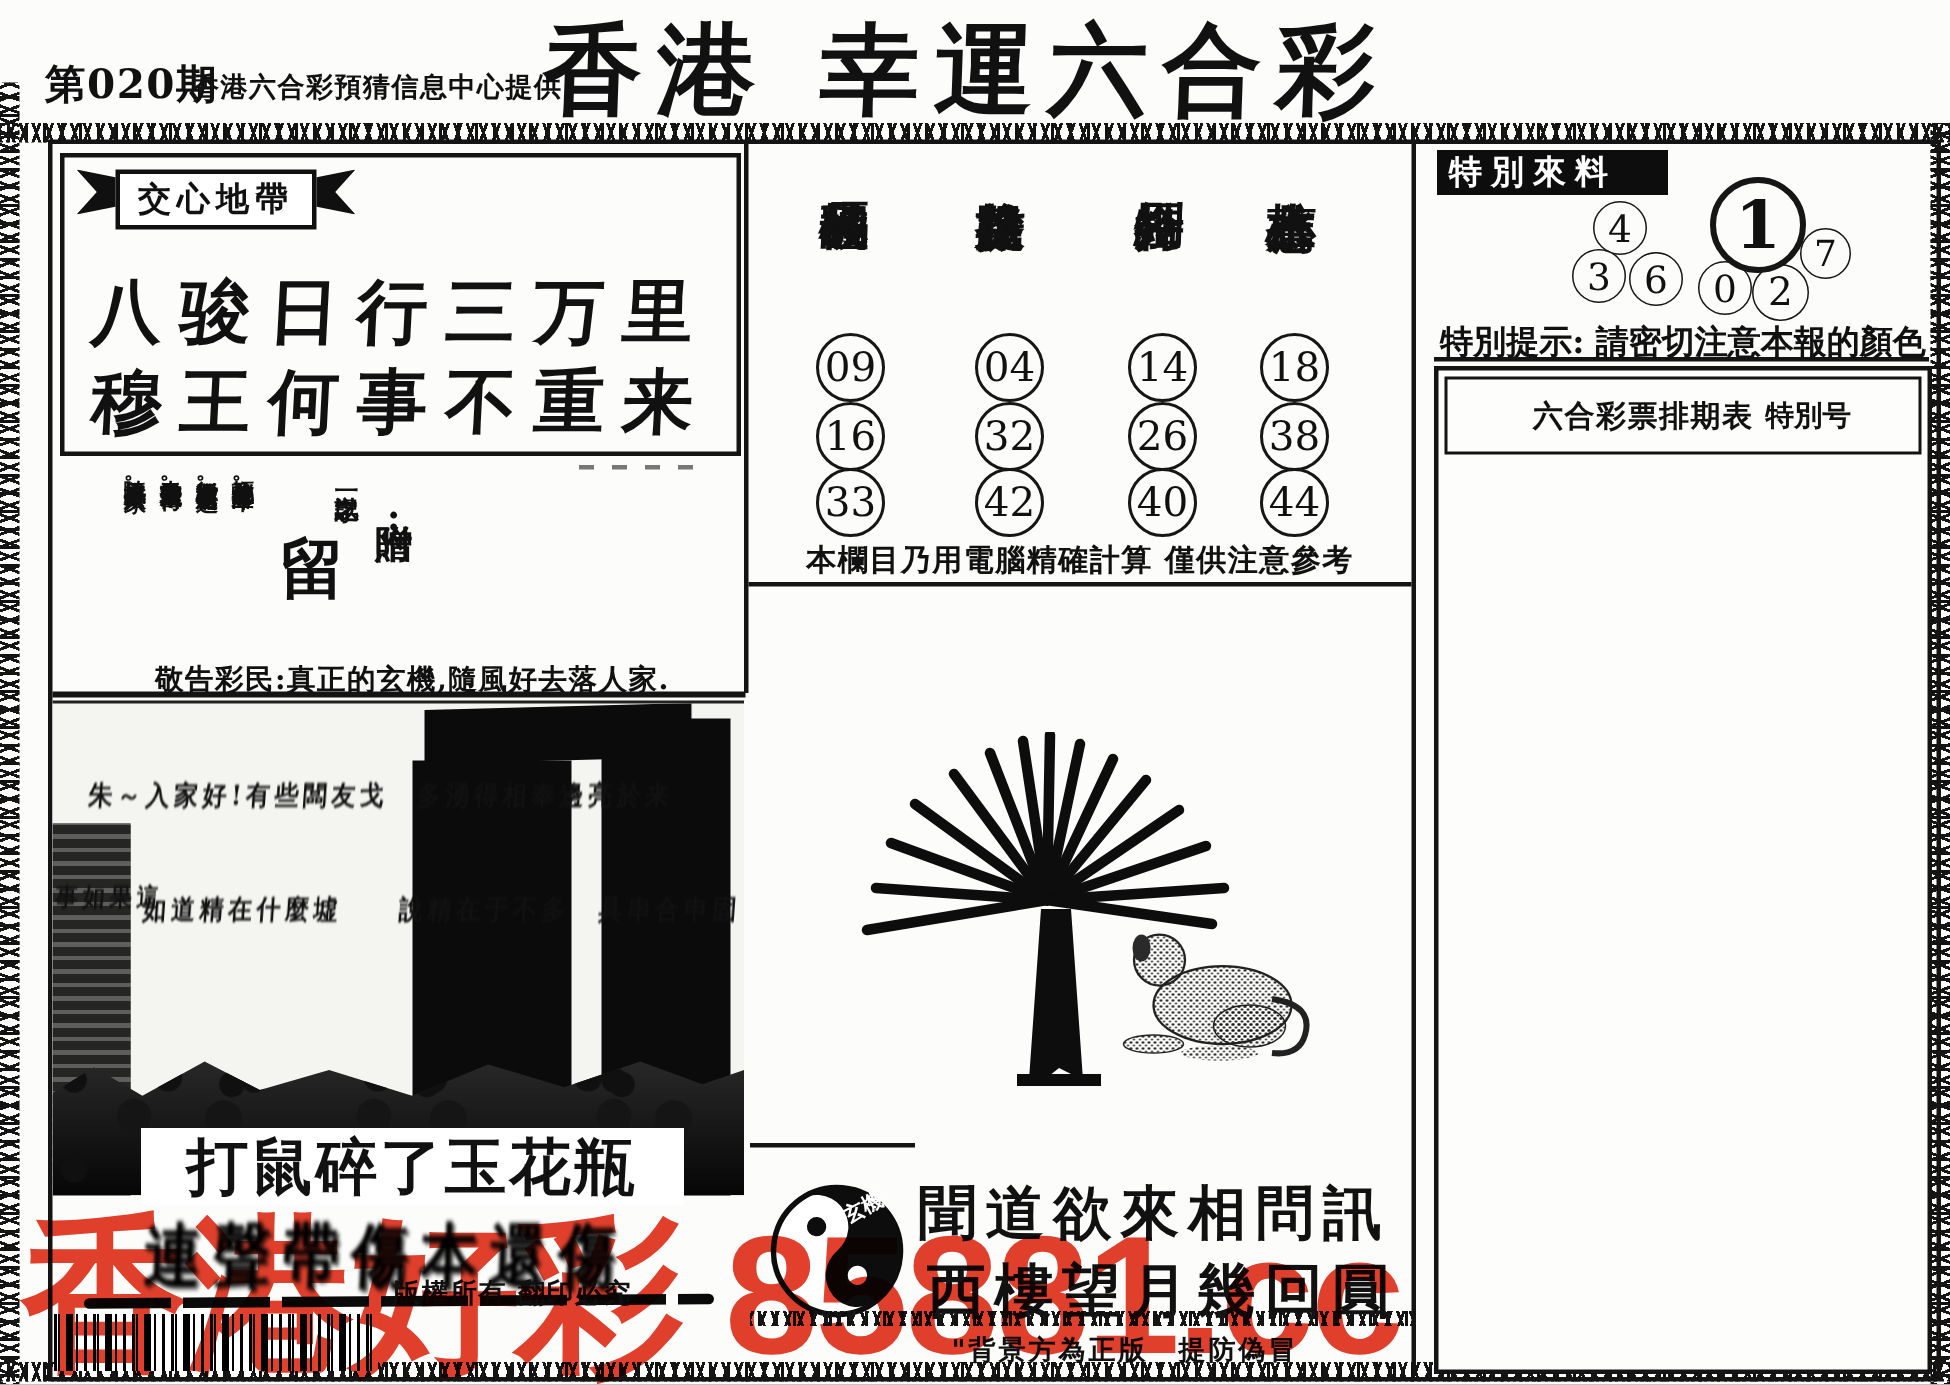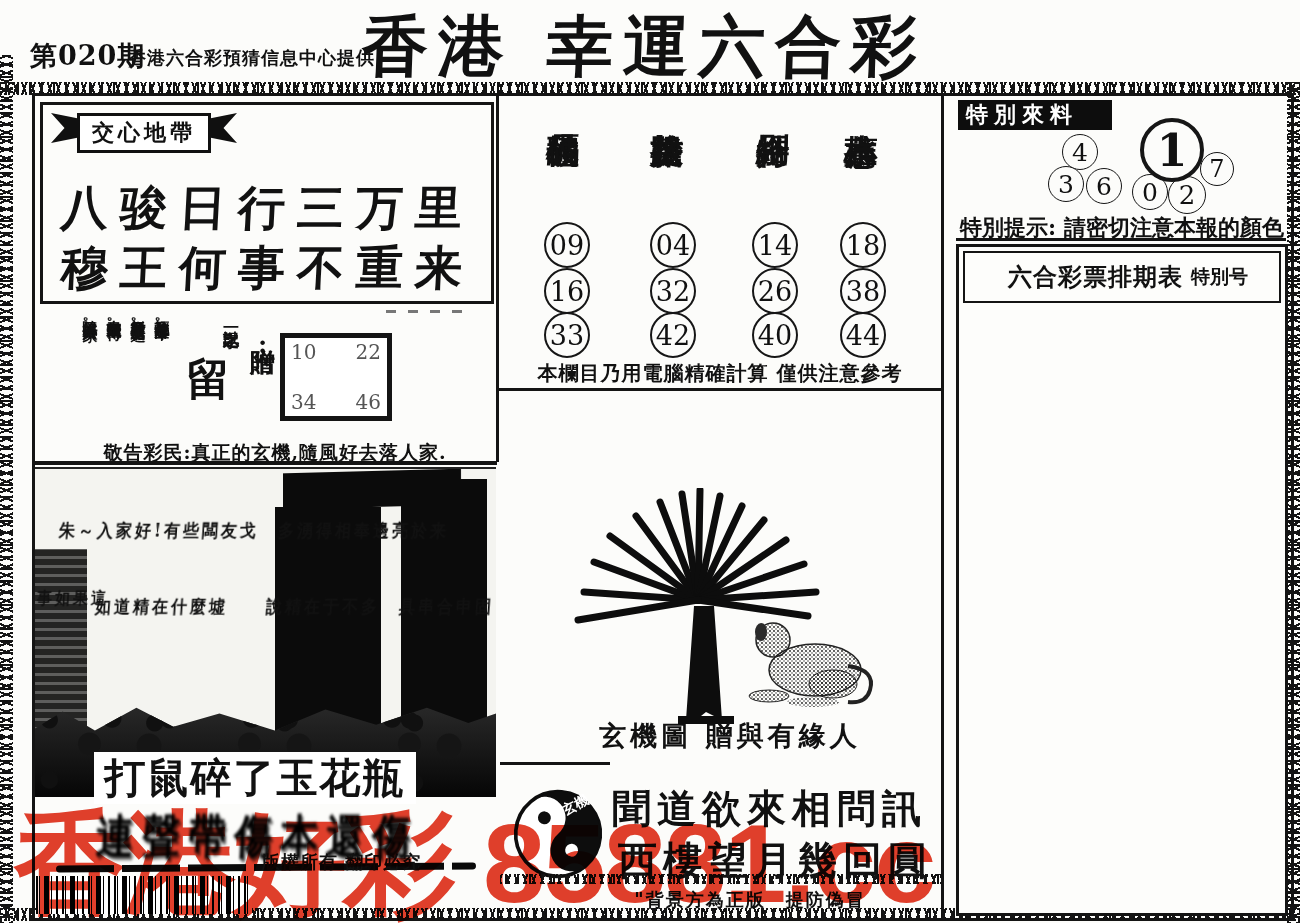--- a/index.html
+++ b/index.html
@@ -99,44 +99,38 @@
 
   <div class="abs v b" style="left:78px;top:308px;height:126px;font-size:15px;line-height:24px;letter-spacing:1px;">
     <div>輕盈裊娜占年華。</div>
     <div>舞榭妝樓處處遮。</div>
     <div>春盡絮飛留不得。</div>
     <div>隨風好去落人家。</div>
   </div>
   <div class="abs b" style="left:186px;top:350px;font-size:44px;">留</div>
   <div class="abs v b" style="left:220px;top:318px;height:120px;font-size:16px;">一字以記之</div>
   <div class="abs v b" style="left:246px;top:330px;height:100px;font-size:25px;">附贈:</div>
-  <div class="abs" style="left:280px;top:333px;width:102px;height:78px;border:5px solid #141414;background:#fff;">
-    <span class="abs" style="left:6px;top:2px;font-size:20px;color:#555;">10</span>
-    <span class="abs" style="right:6px;top:2px;font-size:20px;color:#555;">22</span>
-    <span class="abs" style="left:6px;bottom:2px;font-size:20px;color:#555;">34</span>
-    <span class="abs" style="right:6px;bottom:2px;font-size:20px;color:#555;">46</span>
-  </div>
   <div class="abs dashrow" style="left:386px;top:310px;width:86px;"></div>
 
   <div class="abs b" style="left:60px;top:440px;width:430px;font-size:19px;text-align:center;letter-spacing:1px;">敬告彩民:真正的玄機,隨風好去落人家.</div>
   <div class="abs" style="left:35px;top:461px;width:462px;height:4px;background:#141414;"></div>
 
   <div class="abs photo" style="left:35px;top:467px;width:461px;height:328px;border-top:2px solid #222;">
     <div class="pblock" style="left:248px;top:2px;width:178px;height:36px;transform:skewY(-1.5deg);"></div>
     <div class="pblock" style="left:240px;top:38px;width:106px;height:292px;"></div>
     <div class="pblock" style="left:366px;top:10px;width:86px;height:320px;"></div>
     <div class="pblock" style="left:0;top:80px;width:52px;height:250px;opacity:.85;
          background-image:repeating-linear-gradient(0deg,#000 0 6px,#444 6px 9px);"></div>
     <div class="ground"></div>
     <div class="garble" style="left:24px;top:52px;font-size:16px;">朱～入家好!有些闆友戈　多湧得相奉邊亮於来</div>
     <div class="garble" style="left:60px;top:128px;font-size:16px;">如道精在什麼墟　　說精在于不多　具串合申固</div>
     <div class="garble" style="left:2px;top:120px;font-size:15px;">事如果這</div>
   </div>
 
-  <div class="abs headline-box" style="left:94px;top:752px;width:322px;height:52px;z-index:5;">
+  <div class="abs headline-box" style="left:94px;top:752px;width:362px;height:52px;z-index:5;">
     <span class="sans" style="font-size:41px;font-weight:900;letter-spacing:2px;white-space:nowrap;">打鼠碎了玉花瓶</span>
   </div>
   <div class="abs smear b" style="left:96px;top:812px;font-size:38px;letter-spacing:8px;white-space:nowrap;z-index:5;">連聲帶傷本還傷</div>
   <div class="abs" style="left:56px;top:864px;width:420px;height:7px;z-index:5;border-radius:4px;transform:rotate(-.4deg);
        background:repeating-linear-gradient(90deg,#0a0a0a 0 58px,transparent 58px 66px);"></div>
 
   <div class="abs barcode" style="left:36px;top:876px;width:216px;height:38px;z-index:6;"></div>
   <div class="abs b" style="left:262px;top:850px;font-size:18px;z-index:6;letter-spacing:1px;">版權所有 翻印必究</div>
 
   <div class="abs v b" style="left:546px;top:108px;height:140px;font-size:33px;line-height:1;transform:skewX(-2deg);">極品號碼</div>
@@ -189,21 +183,20 @@
     <g transform="translate(205,130)">
       <path d="M95,48 q28,4 22,24 q-4,14 -22,12" fill="none" stroke="#222" stroke-width="4"></path>
       <ellipse cx="62" cy="52" rx="46" ry="26" fill="url(#stip)" stroke="#222" stroke-width="1.5"></ellipse>
       <ellipse cx="80" cy="66" rx="24" ry="14" fill="url(#stip)" stroke="#222" stroke-width="1"></ellipse>
       <circle cx="20" cy="22" r="17" fill="url(#stip)" stroke="#222" stroke-width="1.5"></circle>
       <ellipse cx="8" cy="14" rx="6" ry="9" fill="#2a2a2a"></ellipse>
       <ellipse cx="16" cy="78" rx="20" ry="6" fill="url(#stip)" stroke="#222" stroke-width="1"></ellipse>
       <ellipse cx="60" cy="84" rx="26" ry="5" fill="url(#stip)"></ellipse>
     </g>
   </svg>
-  <div class="abs b" style="left:560px;top:718px;width:340px;text-align:center;font-size:27px;letter-spacing:4px;">玄機圖 贈與有緣人</div>
   <div class="abs" style="left:500px;top:762px;width:110px;height:3px;background:#141414;"></div>
 
   <svg class="abs" style="left:512px;top:788px;" width="92" height="92" viewBox="0 0 100 100">
     <g transform="rotate(-40 50 50)">
       <circle cx="50" cy="50" r="46" fill="#fff" stroke="#0d0d0d" stroke-width="4"></circle>
       <path d="M50,4 a46,46 0 0 1 0,92 a23,23 0 0 1 0,-46 a23,23 0 0 0 0,-46 Z" fill="#0d0d0d"></path>
       <circle cx="50" cy="27" r="7" fill="#0d0d0d"></circle>
       <circle cx="50" cy="73" r="7" fill="#fff"></circle>
     </g>
     <text x="58" y="30" fill="#fff" font-size="15" font-weight="bold" transform="rotate(-28 58 30)">玄機</text>
@@ -223,20 +216,20 @@
   <div class="abs circle" style="left:1200px;top:152px;width:34px;height:34px;font-size:24px;border-width:1.5px;z-index:1;">7</div>
   <div class="abs circle" style="left:1132px;top:174px;width:36px;height:36px;font-size:25px;border-width:1.5px;z-index:1;">0</div>
   <div class="abs circle" style="left:1168px;top:176px;width:38px;height:38px;font-size:26px;border-width:1.5px;z-index:2;">2</div>
   <div class="abs circle b" style="left:1140px;top:118px;width:64px;height:64px;font-size:44px;border-width:4px;z-index:3;">1</div>
 
   <div class="abs b" style="left:958px;top:213px;width:328px;text-align:center;font-size:22px;">特別提示: 請密切注意本報的顏色搭配</div>
   <div class="abs" style="left:956px;top:238px;width:330px;height:3px;background:#141414;"></div>
 
   <div class="abs dbox-outer" style="left:956px;top:244px;width:326px;height:666px;background:#fdfdfb;">
     <div class="dbox-inner" style="height:48px;">
-      <span class="b" style="font-size:24px;letter-spacing:1px;align-self:center;margin-left:12px;">六合彩票排期表</span>
+      <span class="b" style="font-size:20px;letter-spacing:1px;align-self:center;margin-left:12px;">六合彩票排期表</span>
       <span class="b" style="font-size:19px;align-self:center;margin-left:8px;">特別号</span>
     </div>
   </div>
 
   <div class="abs watermark" style="left: 14px; top: 808px; color: rgb(226, 64, 44);">香港好彩 85881.cc</div>
 
 </div>
 
 </body></html>

